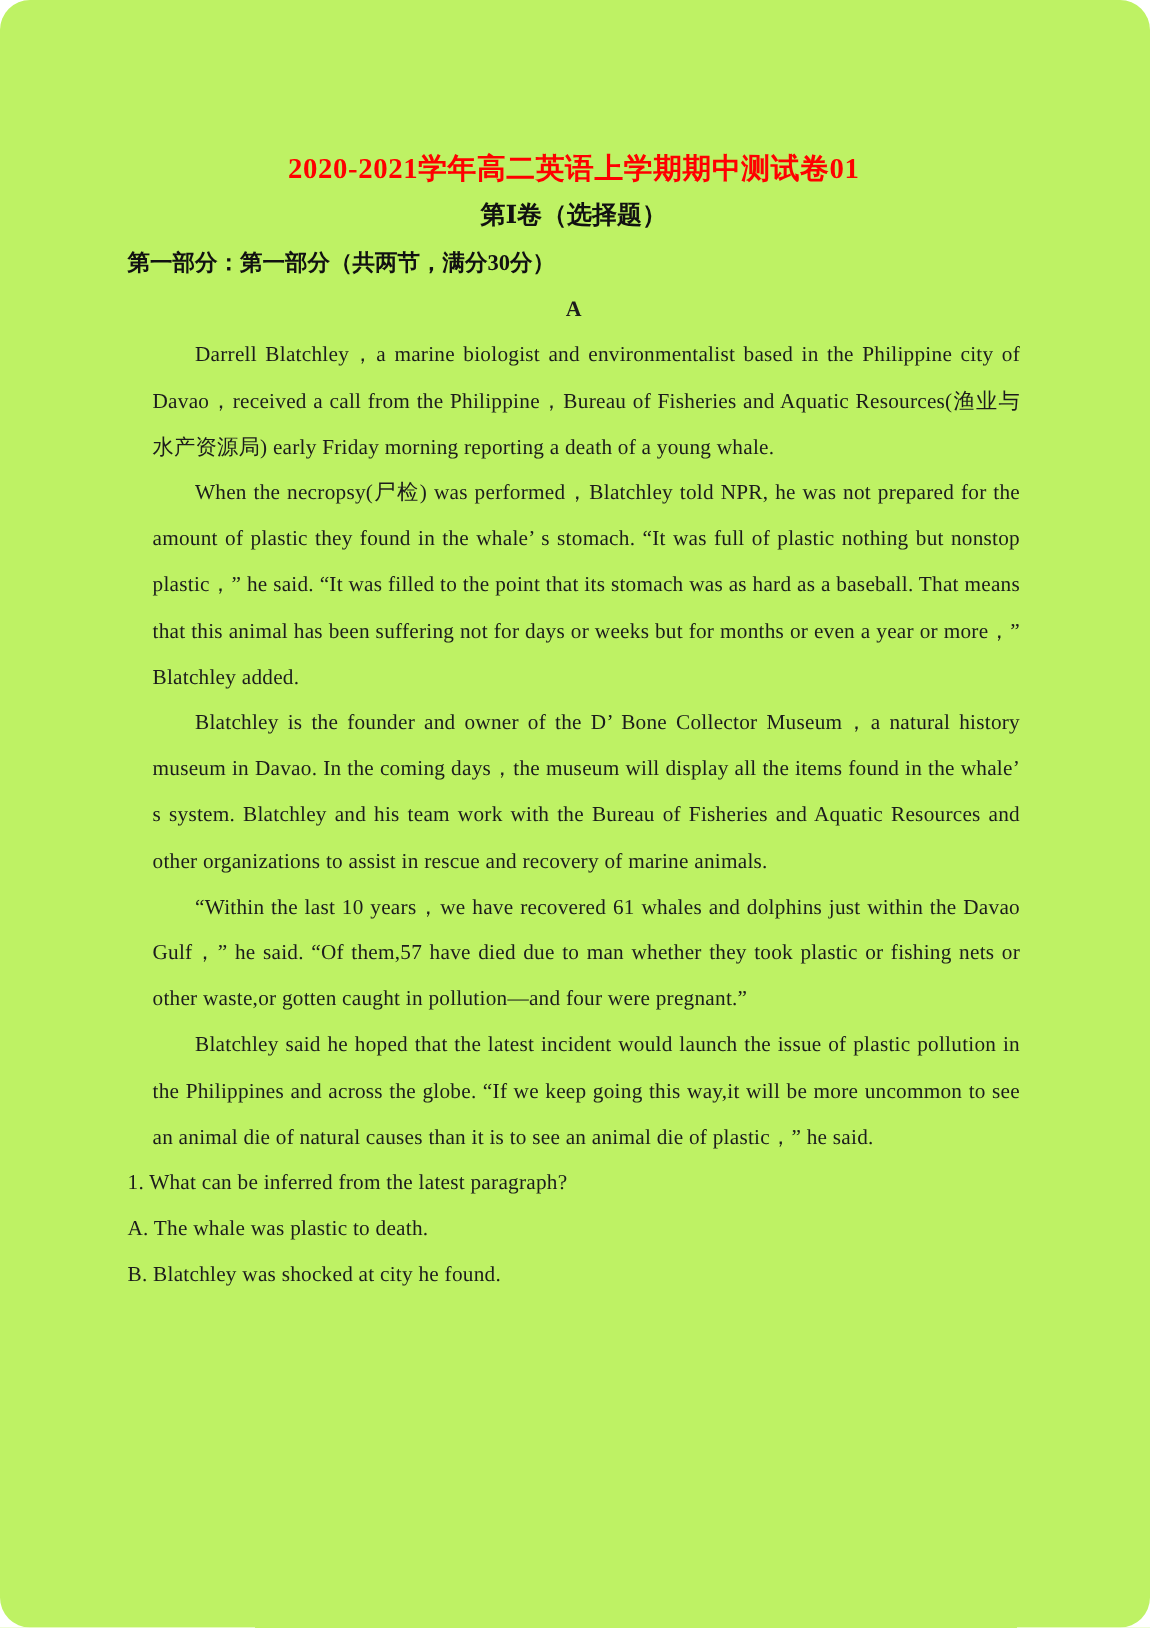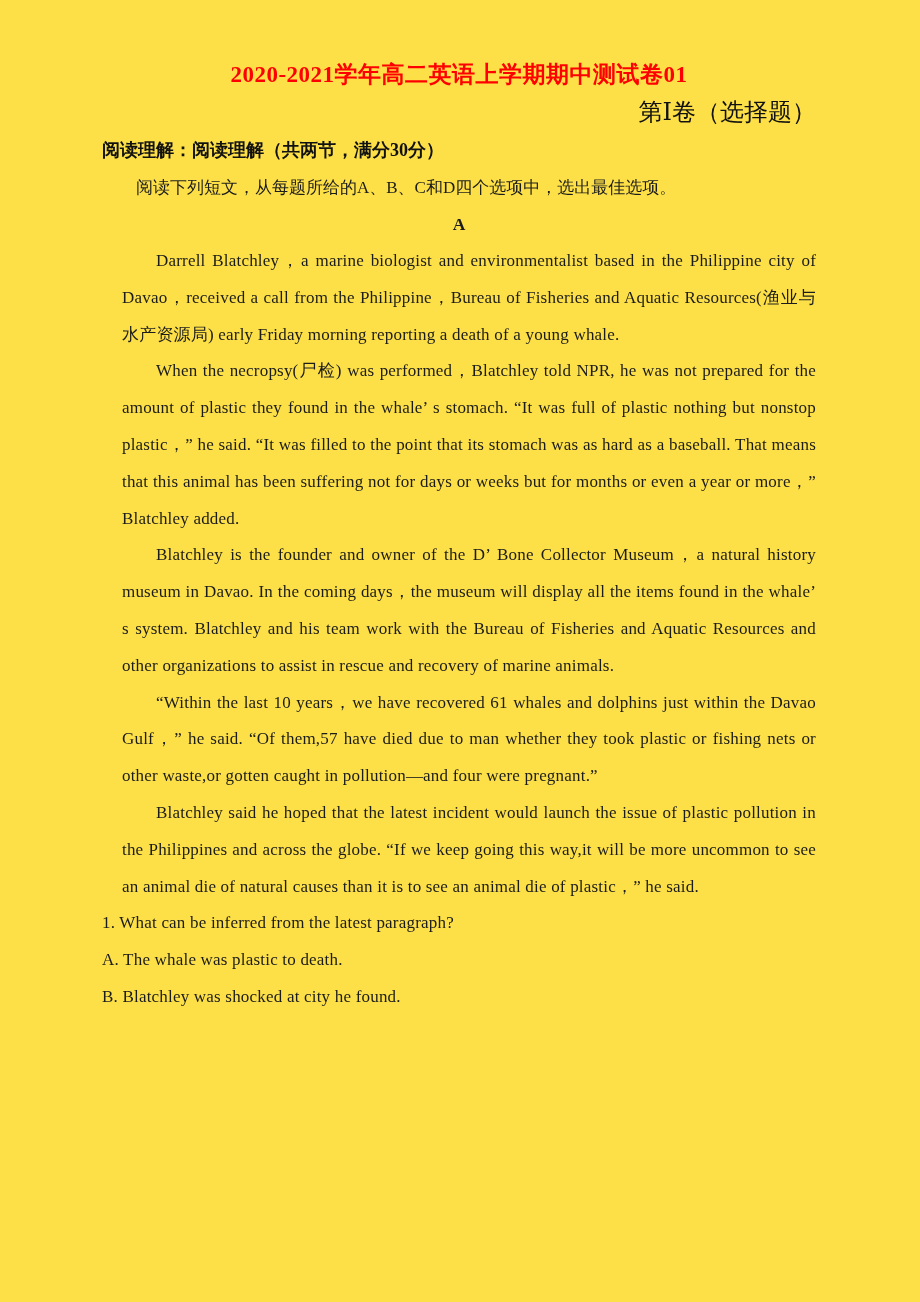--- a/index.html
+++ b/index.html
@@ -7,34 +7,35 @@
   body {
     width: 920px;
     height: 1302px;
     font-family: "Liberation Serif", "DejaVu Serif", serif;
     color: #1c1c1c;
     overflow: hidden;
   }
   .page {
     width: 920px;
     height: 1302px;
-    padding: 58px 104px 30px 102px;
-    background: #fde047;
+    padding: 118px 104px 30px 102px;
+    background: #bef264;
+    border-radius: 24px;
   }
   .doc-title {
     text-align: center;
     font-weight: bold;
     font-size: 23px;
     line-height: 34px;
     letter-spacing: 0.5px;
   }
   .volume-heading {
-    text-align: right;
-    font-weight: normal;
-    font-size: 24px;
+    text-align: center;
+    font-weight: bold;
+    font-size: 20px;
     line-height: 40px;
     color: #111111;
   }
   .part-heading {
     font-weight: bold;
     font-size: 18px;
     line-height: 37px;
     color: #111111;
   }
   .instructions {
@@ -65,24 +66,23 @@
 </style>
 </head>
 <body>
 
 <div class="page">
 
   <h1 class="doc-title" style="color: rgb(255, 0, 0);">2020-2021学年高二英语上学期期中测试卷01</h1>
 
   <h2 class="volume-heading">第Ⅰ卷（选择题）</h2>
 
-  <p class="part-heading">阅读理解：阅读理解（共两节，满分30分）</p>
+  <p class="part-heading">第一部分：第一部分（共两节，满分30分）</p>
 
 
-  <p class="instructions">阅读下列短文，从每题所给的A、B、C和D四个选项中，选出最佳选项。</p>
 
   <p class="passage-label">A</p>
 
   <div>
 
     <p class="para"><span>Darrell Blatchley，a marine biologist and environmentalist based in the Philippine city of Davao，received a call from the Philippine，Bureau of Fisheries and Aquatic Resources(渔业与水产资源局) early Friday morning reporting a death of a young whale.</span></p>
 
     <p class="para"><span>When the necropsy(尸检) was performed，Blatchley told </span><span class="italic">NPR</span><span>, he was not prepared for the amount of plastic they found in the whale’ s stomach. “It was full of plastic nothing but nonstop plastic，” he said. “It was filled to the point that its stomach was as hard as a baseball. That means that this animal has been suffering not for days or weeks but for months or even a year or more，” Blatchley added.</span></p>
 
     <p class="para"><span>Blatchley is the founder and owner of the D’ Bone Collector Museum，a natural history museum in Davao. In the coming days，the museum will display all the items found in the whale’ s system. Blatchley and his team work with the Bureau of Fisheries and Aquatic Resources and other organizations to assist in rescue and recovery of marine animals.</span></p>

